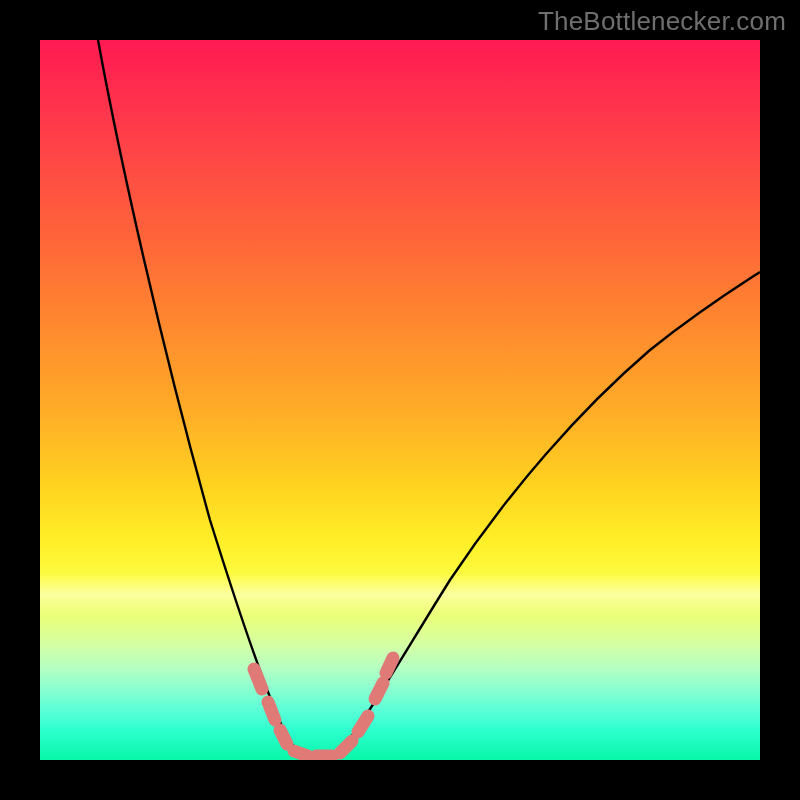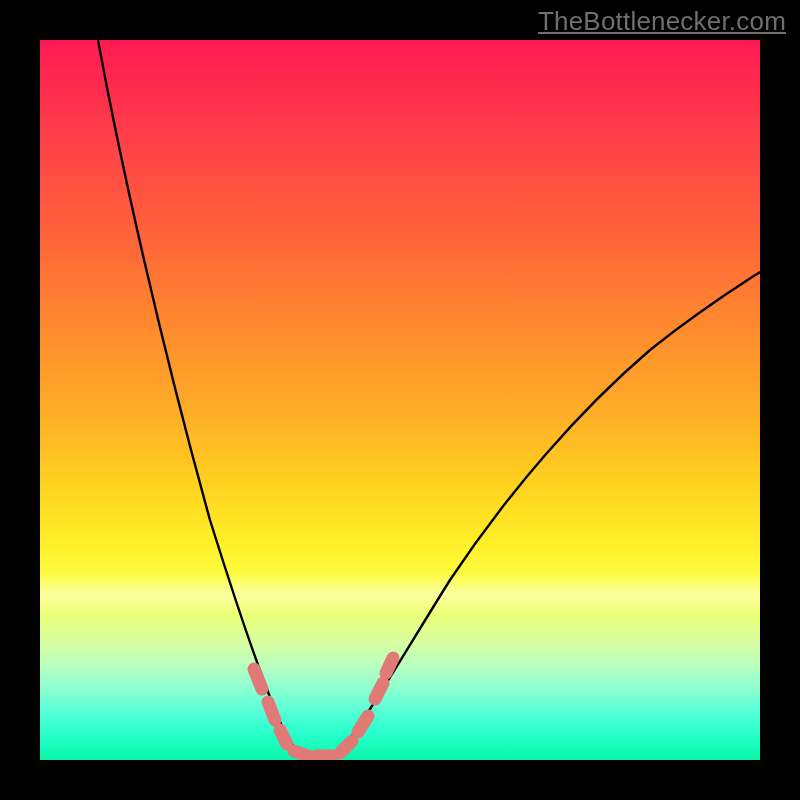--- a/index.html
+++ b/index.html
@@ -69,21 +69,20 @@
   }
   .watermark {
     position: absolute;
     top: 6px;
     right: 14px;
     color: #6f6f6f;
     font-size: 26px;
     font-weight: 500;
     letter-spacing: 0.2px;
     user-select: none;
-    text-decoration: underline;
   }
 </style>
 </head>
 <body>
 
 <div class="frame">
   <div class="watermark">TheBottlenecker.com</div>
 
   <div class="plot-area">
     <div class="gradient"></div>

